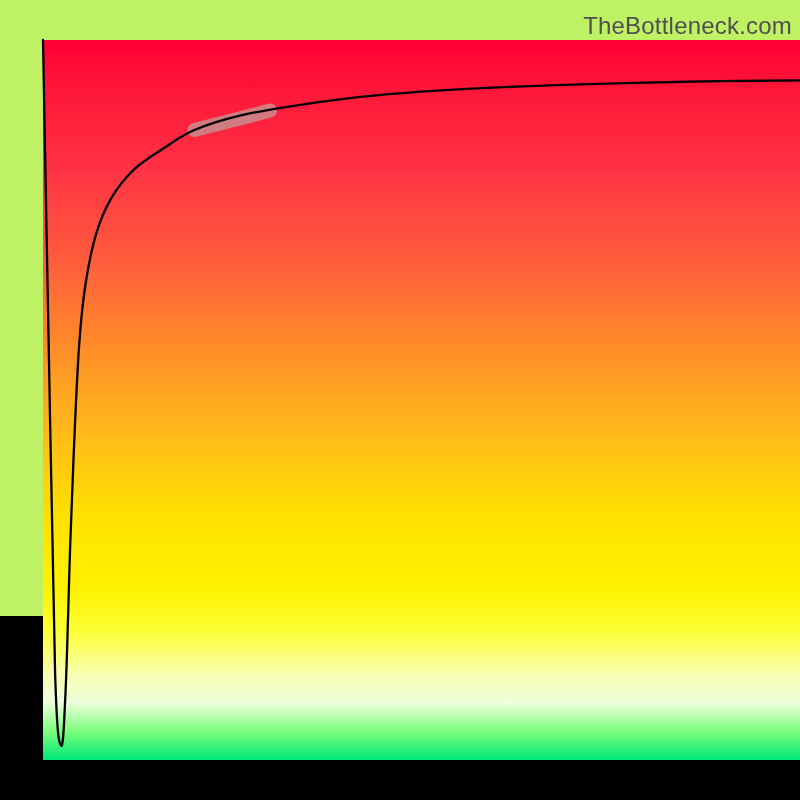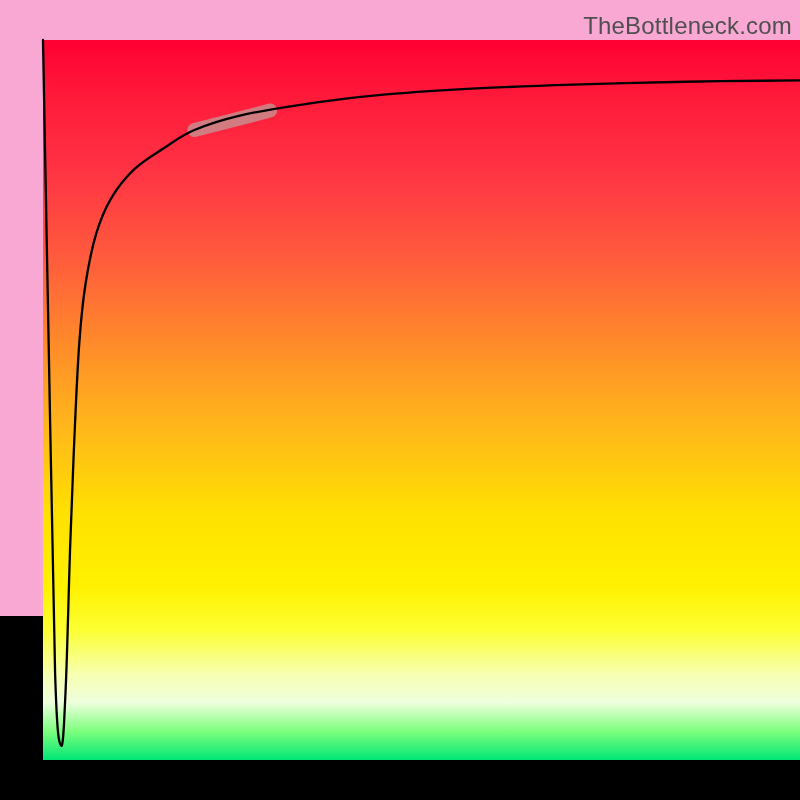--- a/index.html
+++ b/index.html
@@ -8,21 +8,21 @@
     width: 800px;
     height: 800px;
     overflow: hidden;
     background: #000;
     font-family: Arial, Helvetica, sans-serif;
   }
   .frame {
     position: relative;
     width: 800px;
     height: 616px;
-    background: #f9a8d4;
+    background: #bef264;
     text-decoration: underline;
   }
   .plot-area {
     position: absolute;
     left: 43px;
     top: 40px;
     width: 757px;   
     height: 720px;  
     background: linear-gradient(
       to bottom,

